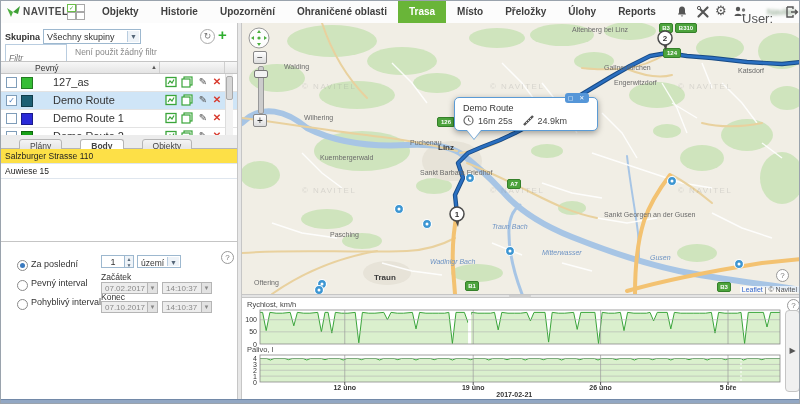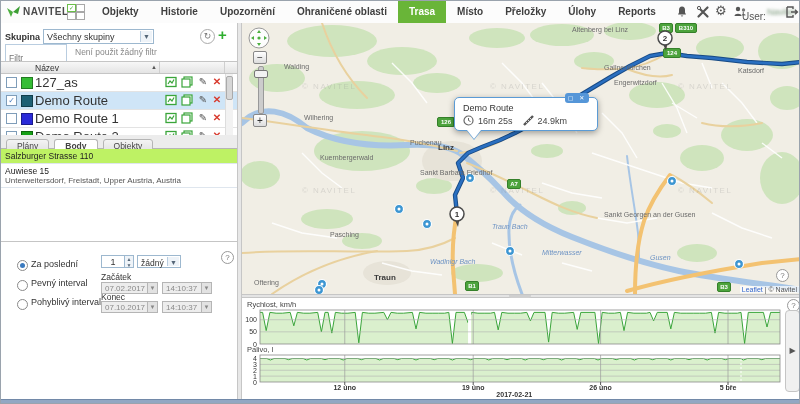--- a/index.html
+++ b/index.html
@@ -11,54 +11,54 @@
   #hdr{left:0;top:0;width:800px;height:22px;background:#fcfcfc;border-bottom:1px solid #c9c9c9}
   #logo-ic{left:5px;top:4px}
   #logo-tx{left:22px;top:5px;font-size:10px;font-weight:bold;color:#4a4a4a;letter-spacing:.5px}
   #logo-tx sup{color:#4caf3f;font-size:6px}
   #layout-toggle{left:66px;top:3px;width:19px;height:16px}
   #layout-toggle .sq{position:absolute;width:7px;height:6px;border:1px solid #a8a8a8;background:#fff;font-size:6px;line-height:6px;color:#4caf3f;text-align:center}
   #menu{left:90px;top:0;height:38px;white-space:nowrap}
   .mi{display:inline-block;height:22px;line-height:22px;padding:0 11px;font-size:10px;font-weight:bold;color:#3f3f3f;cursor:default}
   .mi.act{background:#69b538;color:#fff}
   .hic{top:4px;width:14px;height:14px;color:#555}
-  #user-lbl{left:741px;top:10px;font-size:10px;color:#555}
+  #user-lbl{left:741px;top:10px;font-size:13px;color:#555}
   #user-name{left:766px;top:6px;font-size:9px;color:#7d9a7d;filter:blur(1.5px)}
   
   #sb{left:0;top:22px;width:236px;height:376px;background:#fff}
   #gutter{left:236px;top:22px;width:5px;height:376px;background:#e7e7e7;border-left:1px solid #c6c6c6;border-right:1px solid #c6c6c6;box-sizing:border-box}
   .sel{border:1px solid #9db8cf;background:#fff;font-size:9px;color:#333;position:absolute;box-sizing:border-box}
   .sel .ar{position:absolute;right:1px;top:1px;bottom:1px;width:11px;background:#eef3f8;border-left:1px solid #b9cde0;color:#567;font-size:7px;line-height:12px;text-align:center}
   .sel .vt{position:absolute;left:3px;top:1px;line-height:12px}
   #grp-lbl{left:4px;top:9px;font-size:9px;font-weight:bold;color:#333}
-  #grp-sel{left:42px;top:6px;width:111px;height:15px}
+  #grp-sel{left:42px;top:6px;width:98px;height:15px}
   #refresh-ic{left:199px;top:6px;width:13px;height:13px;border:1px solid #aaa;border-radius:50%;color:#777;font-size:9px;line-height:12px;text-align:center}
   #add-btn{left:217px;top:3px;font-size:15px;font-weight:bold;color:#2fae2f}
-  #filter-in{left:4px;top:21px;width:62px;height:13px;border:1px solid #b9cde0;font-size:8.5px;color:#999;padding:13px 3px;box-sizing:border-box;font-family:"Liberation Sans",sans-serif}
+  #filter-in{left:4px;top:21px;width:62px;height:13px;border:1px solid #b9cde0;font-style:italic;font-size:8.5px;color:#999;padding:13px 3px;box-sizing:border-box;font-family:"Liberation Sans",sans-serif}
   #filter-hint{left:74px;top:24px;font-size:8.5px;color:#888}
   #thead{left:0;top:38px;width:236px;height:13px;background:linear-gradient(#f7f7f7,#e4e4e4);border-top:1px solid #c5c5c5;border-bottom:1px solid #c5c5c5;box-sizing:border-box}
   #thead .cname{position:absolute;left:34px;top:1px;font-size:8.5px;color:#333}
   #thead .sort{position:absolute;left:150px;top:2px;font-size:6px;color:#555}
   #thead .sep{position:absolute;top:0;bottom:0;width:1px;background:#cfcfcf}
   #tbody{left:0;top:51px;width:236px;height:72px;overflow:hidden;border-bottom:1px solid #c5c5c5}
   .trow{position:relative;height:17px;border-bottom:1px solid #e3e3e3;background:#fff}
   .trow.selr{background:#cfe5f7}
   .cb{position:absolute;left:5px;top:3px;width:9px;height:9px;border:1px solid #7f9db9;background:#fff;font-size:8px;line-height:9px;color:#4a7dbf;text-align:center}
   .csq{position:absolute;left:20px;top:3px;width:10px;height:10px;border:1px solid rgba(0,0,0,.35)}
-  .rname{position:absolute;left:34px;top:0;font-size:13px;line-height:17px;color:#333}
+  .rname{position:absolute;left:52px;top:0;font-size:11px;line-height:17px;color:#333}
   .ric{position:absolute;top:2px;width:12px;height:12px;text-align:center;font-size:10px;line-height:12px}
   #tscroll{left:224px;top:51px;width:7px;height:72px;background:#f2f2f2;border-left:1px solid #ddd}
   #tthumb{left:225px;top:53px;width:5px;height:22px;background:#d7d7d7;border:1px solid #aaa;border-radius:2px}
   #tabs{left:0;top:112px;width:236px;height:14px;background:#ececec;border-bottom:1px solid #b5b5b5;box-sizing:border-box}
   .tab{display:inline-block;height:13px;line-height:13px;padding:0 10px;font-size:8.5px;color:#444;
-       background:linear-gradient(#f4f4f4,#e2e2e2);border:1px solid #b5b5b5;border-radius:3px 3px 0 0;margin-left:5px;box-sizing:border-box}
+       background:linear-gradient(#f4f4f4,#e2e2e2);border:1px solid #b5b5b5;border-radius:3px 3px 0 0;margin-left:18px;box-sizing:border-box}
   .tab.act{background:#fff;border-bottom-color:#fff;font-weight:bold;height:14px}
   #plist{left:0;top:126px;width:236px;height:92px;border-bottom:1px solid #c5c5c5;background:#fff}
   .pitem{padding:2px 4px;border-bottom:1px solid #dfe6ee}
-  .pitem.selp{background:#bef264}
+  .pitem.selp{background:#fde047}
   .pl1{font-size:8.5px;color:#222}
   .pl2{font-size:8px;color:#555}
   #ival{left:0;top:228px;width:236px;height:70px}
   .rad{position:absolute;width:9px;height:9px;border:1px solid #8a8a8a;border-radius:50%;background:#fff}
   .rad.on:after{content:"";position:absolute;left:2px;top:2px;width:5px;height:5px;border-radius:50%;background:#3a7abf}
   .rlab{position:absolute;font-size:9px;color:#333}
   .flab{position:absolute;font-size:8.5px;color:#333}
   .din{position:absolute;height:12px;border:1px solid #b5b5b5;background:#ededed;color:#8a8a8a;font-size:8px;line-height:12px;padding-left:3px;box-sizing:border-box}
   .dar{position:absolute;height:12px;width:10px;border:1px solid #b5b5b5;border-left:none;background:#e2e2e2;color:#888;font-size:6px;line-height:11px;text-align:center;box-sizing:border-box}
   #num-in{left:100px;top:4px;width:24px;height:13px;border:1px solid #9db8cf;font-size:9px;text-align:center;line-height:12px;background:#fff;color:#333;box-sizing:border-box}
@@ -132,21 +132,21 @@
   <span class="sel" id="grp-sel">
     <span class="vt">Všechny skupiny</span>
     <span class="ar">▼</span>
   </span>
   <span class="abs" id="refresh-ic">↻</span>
   <span class="abs" id="add-btn">+</span>
   <input class="abs" id="filter-in" placeholder="Filtr" style="">
   <span class="abs" id="filter-hint">Není použit žádný filtr</span>
 
   <div class="abs" id="thead">
-    <span class="cname">Název</span>
+    <span class="cname">Pevný</span>
     <span class="sort">▲</span>
     <span class="sep" style="left:158px"></span>
       <span class="sep" style="left:223px"></span>
   </div>
   <div class="abs" id="tbody">
       <div class="trow">
         <span class="cb"></span>
         <span class="csq" style="background:#35bd35"></span>
         <span class="rname">127_as</span>
         <svg class="ric" style="left:164px" viewBox="0 0 12 12">
@@ -212,32 +212,31 @@
   <div class="abs" id="tscroll"></div>
   <div class="abs" id="tthumb"></div>
 
   <div class="abs" id="tabs"><span class="tab">Plány</span><span class="tab act">Body</span><span class="tab">Objekty</span></div>
   <div class="abs" id="plist">
       <div class="pitem selp">
         <div class="pl1">Salzburger Strasse 110</div>
       </div>
       <div class="pitem">
         <div class="pl1">Auwiese 15</div>
-               <div class="pl2">Unterweitersdorf, Freistadt, Upper Austria, Austria</div>
       </div>
     </div>
 
   <div class="abs" id="ival">
     <span class="abs help" style="left:220px;top:0">?</span>
     <span class="rad on" style="left:16px;top:9px"></span>
     <span class="rlab" style="left:30px;top:8px">Za poslední</span>
     <span class="abs" id="num-in">1</span>
     <span class="abs" id="num-spin">▲<br>▼</span>
     <span class="sel" style="left:136px;top:4px;width:44px;height:13px">
-      <span class="vt" style="font-size:8.5px">žádný</span>
+      <span class="vt" style="font-size:8.5px">území</span>
       <span class="ar">▼</span>
     </span>
     <span class="rad" style="left:16px;top:29px"></span>
     <span class="rlab" style="left:30px;top:27px">Pevný interval</span>
     <span class="flab" style="left:100px;top:21px">Začátek</span>
     <span class="din" style="left:100px;top:31px;width:47px">07.02.2017</span>
     <span class="dar" style="left:147px;top:31px">▼</span>
     <span class="din" style="left:161px;top:31px;width:40px">14:10:37</span>
     <span class="dar" style="left:201px;top:31px">▼</span>
     <span class="rad" style="left:16px;top:48px"></span>

